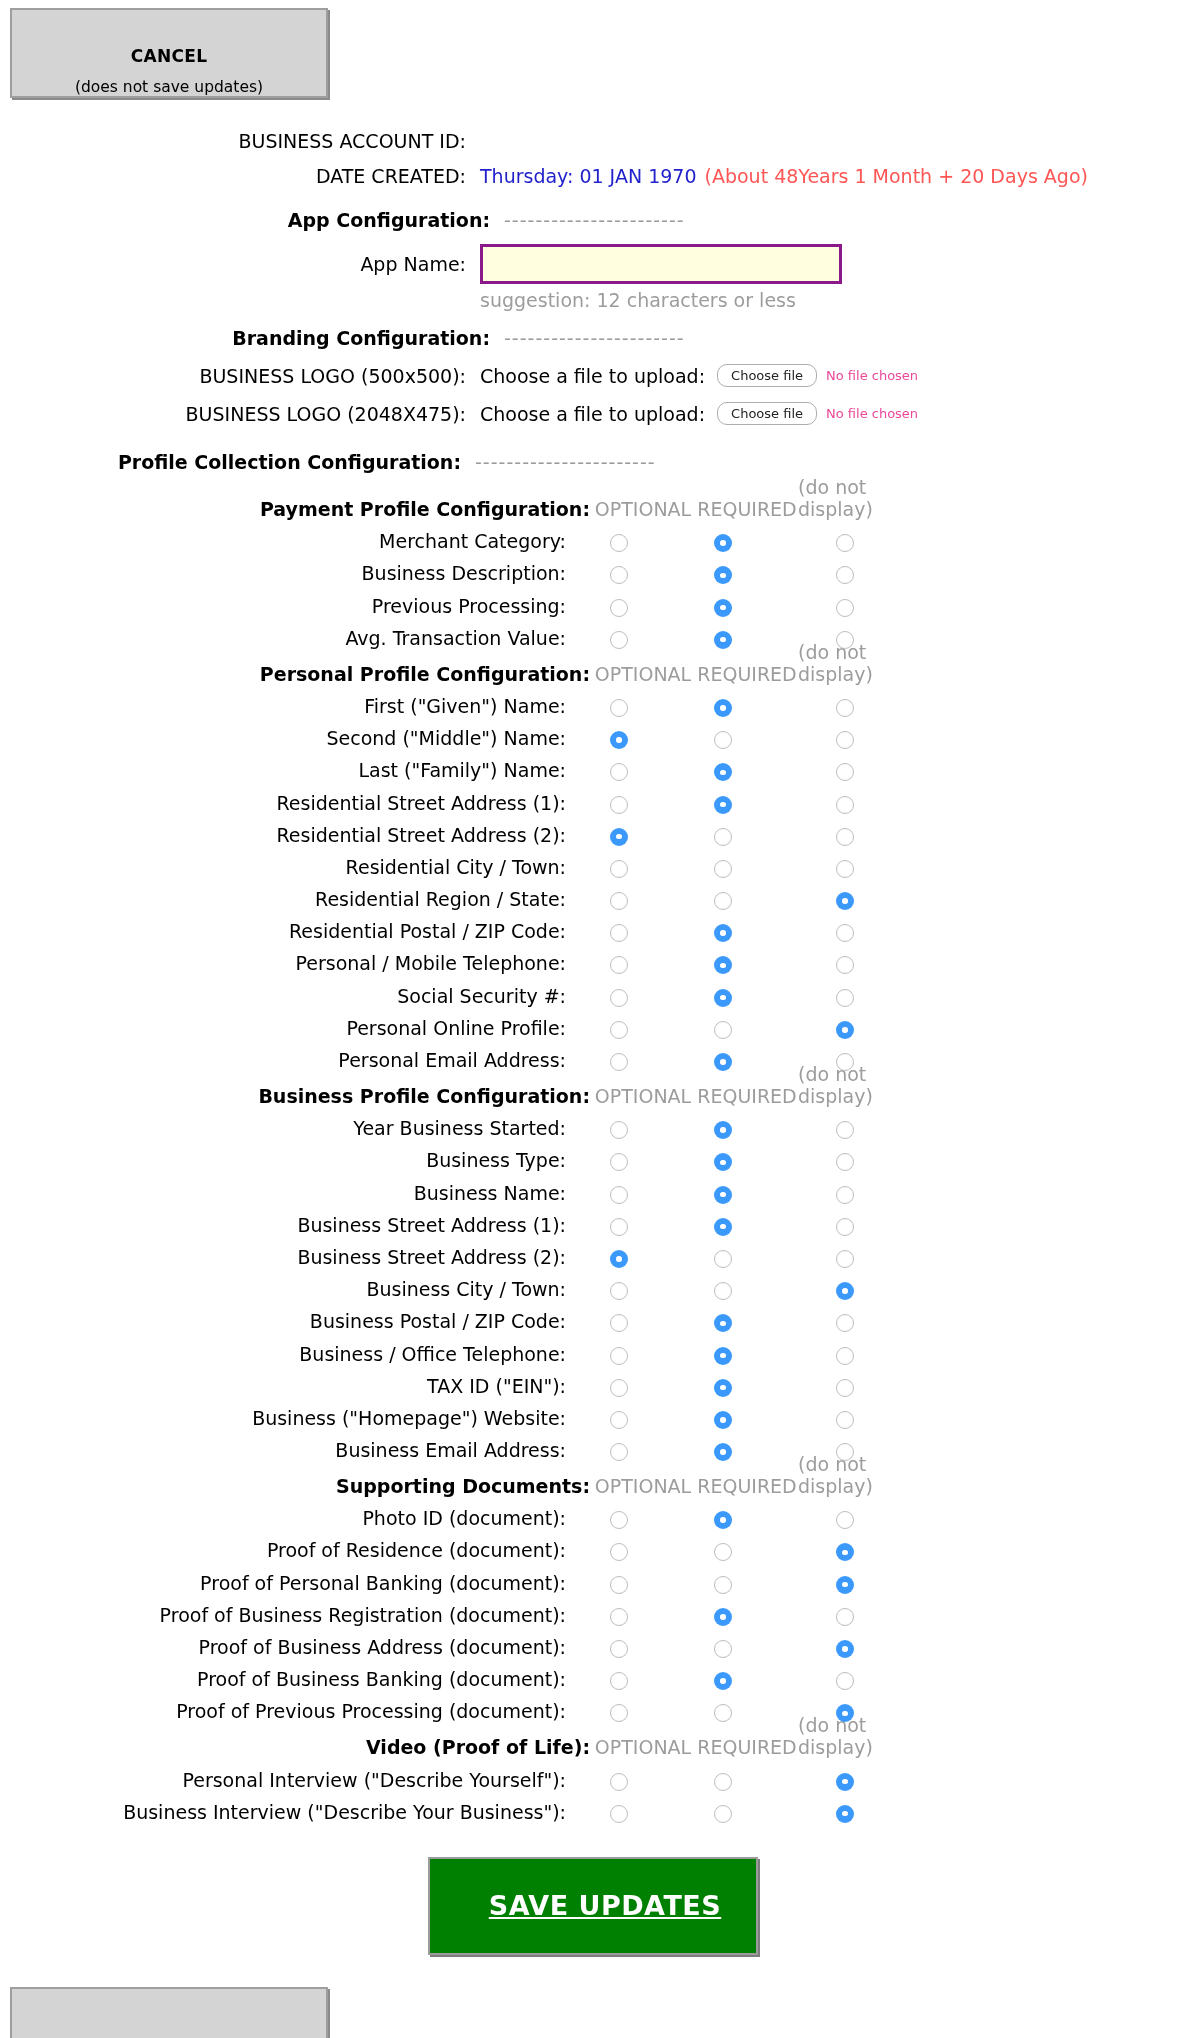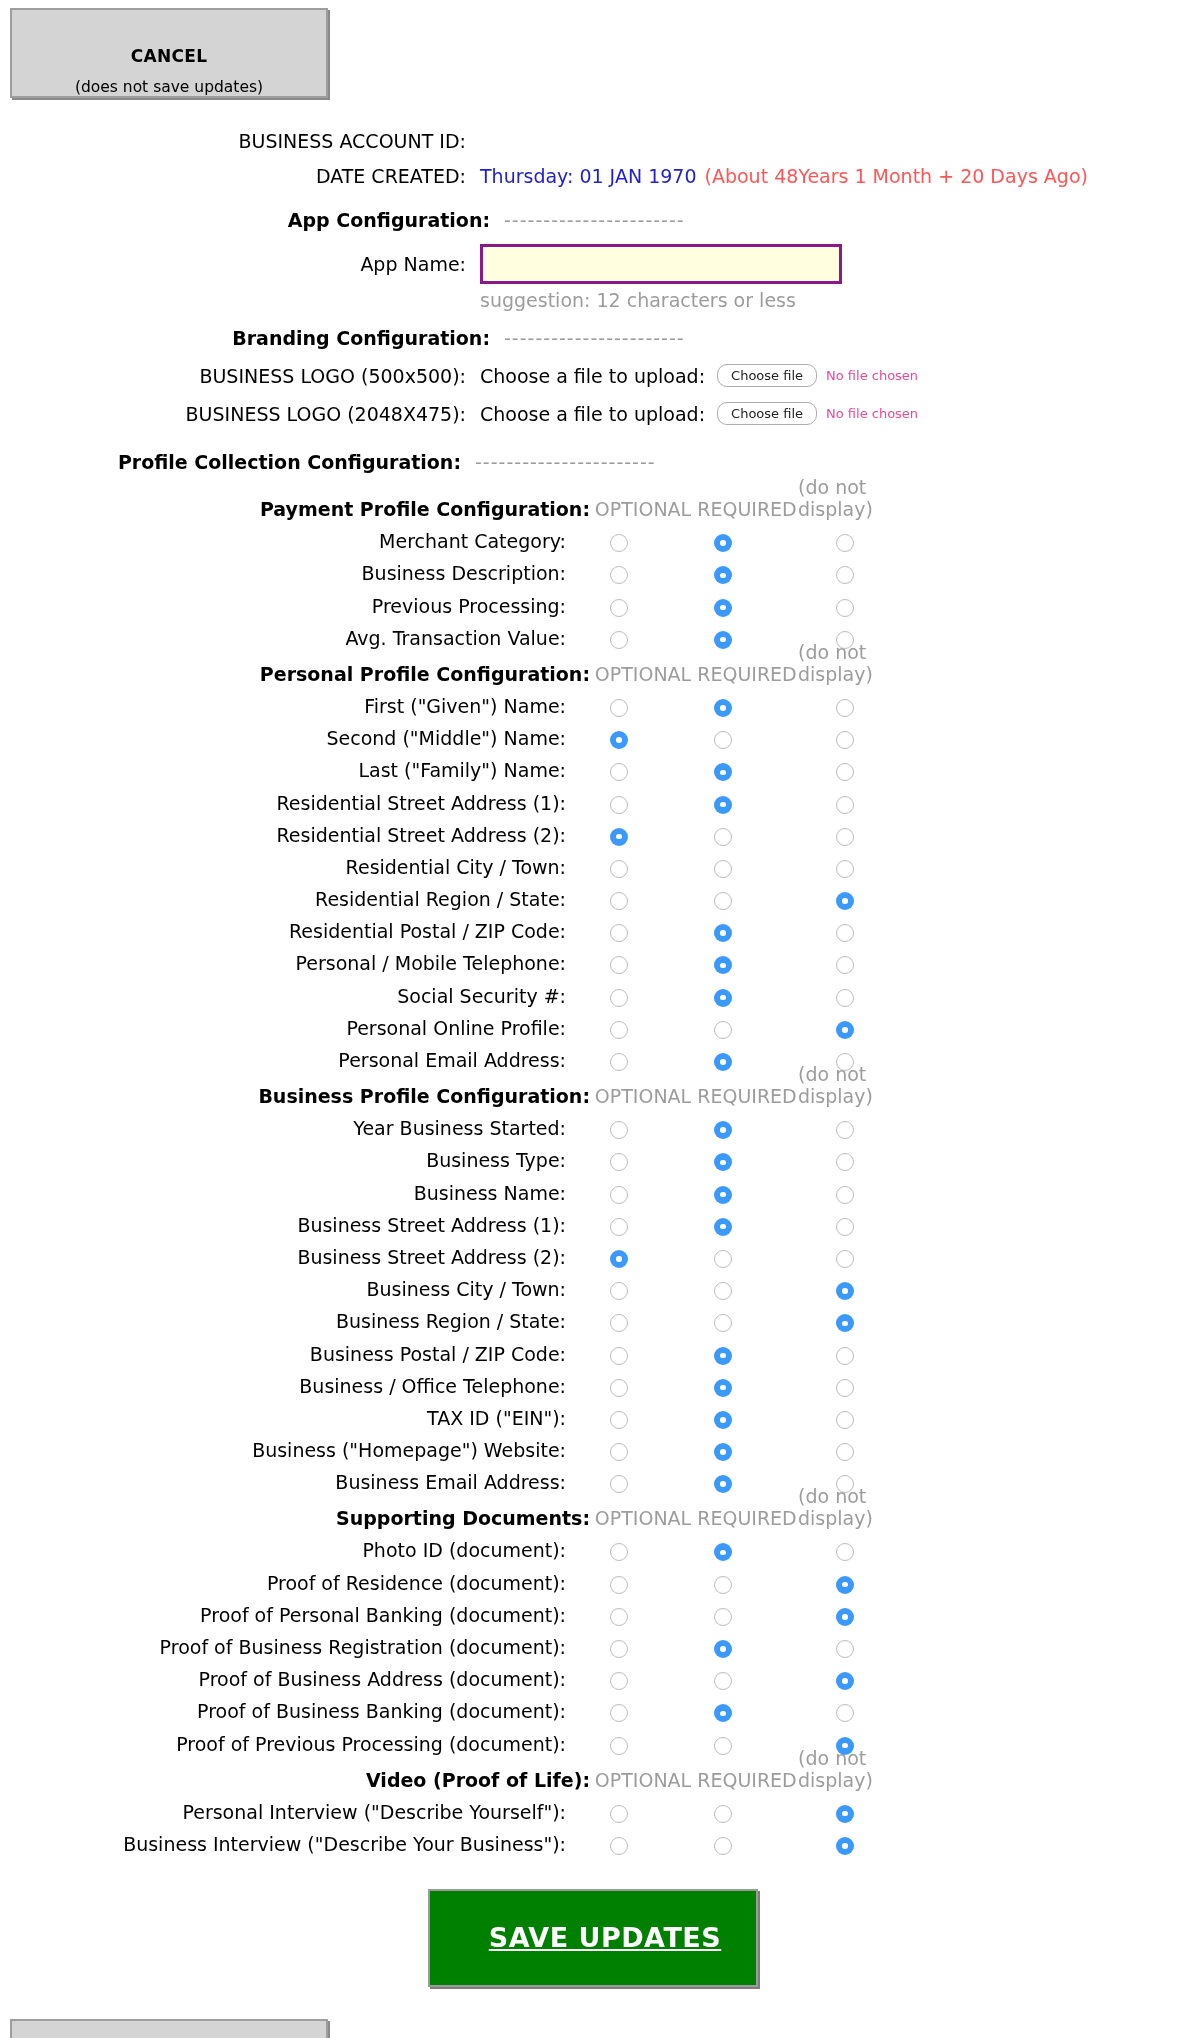--- a/index.html
+++ b/index.html
@@ -458,32 +458,20 @@
         <span class="radio"></span>
       </span>
     <span class="cell c2">
         <span class="radio"></span>
       </span>
     <span class="cell c3">
         <span class="radio selected"></span>
       </span>
   </div>
     <div class="grid-row">
-    <span class="glabel">Business Region / State:</span>
-    <span class="cell c1">
-        <span class="radio"></span>
-      </span>
-    <span class="cell c2">
-        <span class="radio"></span>
-      </span>
-    <span class="cell c3">
-        <span class="radio selected"></span>
-      </span>
-  </div>
-    <div class="grid-row">
     <span class="glabel">Business Postal / ZIP Code:</span>
     <span class="cell c1">
         <span class="radio"></span>
       </span>
     <span class="cell c2">
         <span class="radio selected"></span>
       </span>
     <span class="cell c3">
         <span class="radio"></span>
       </span>

